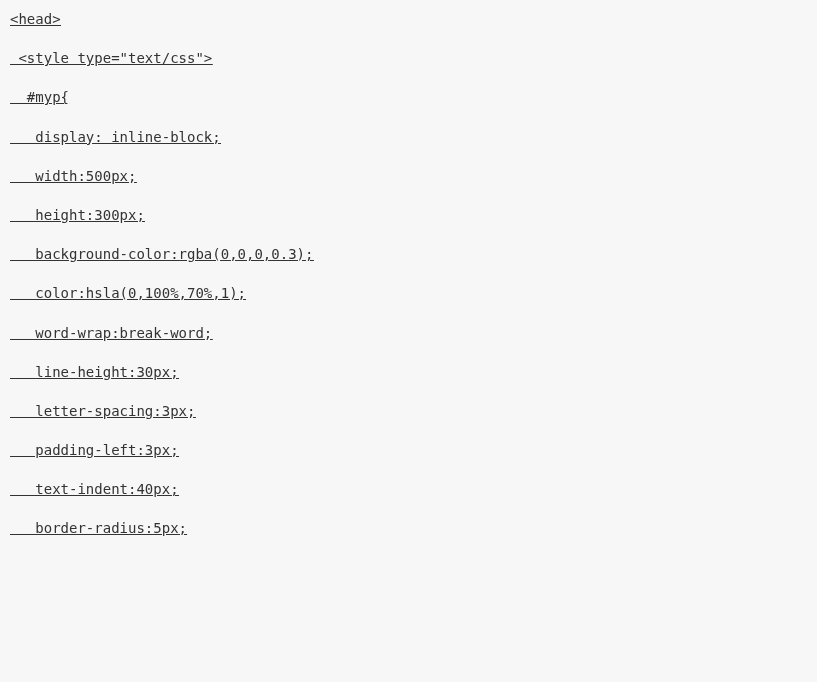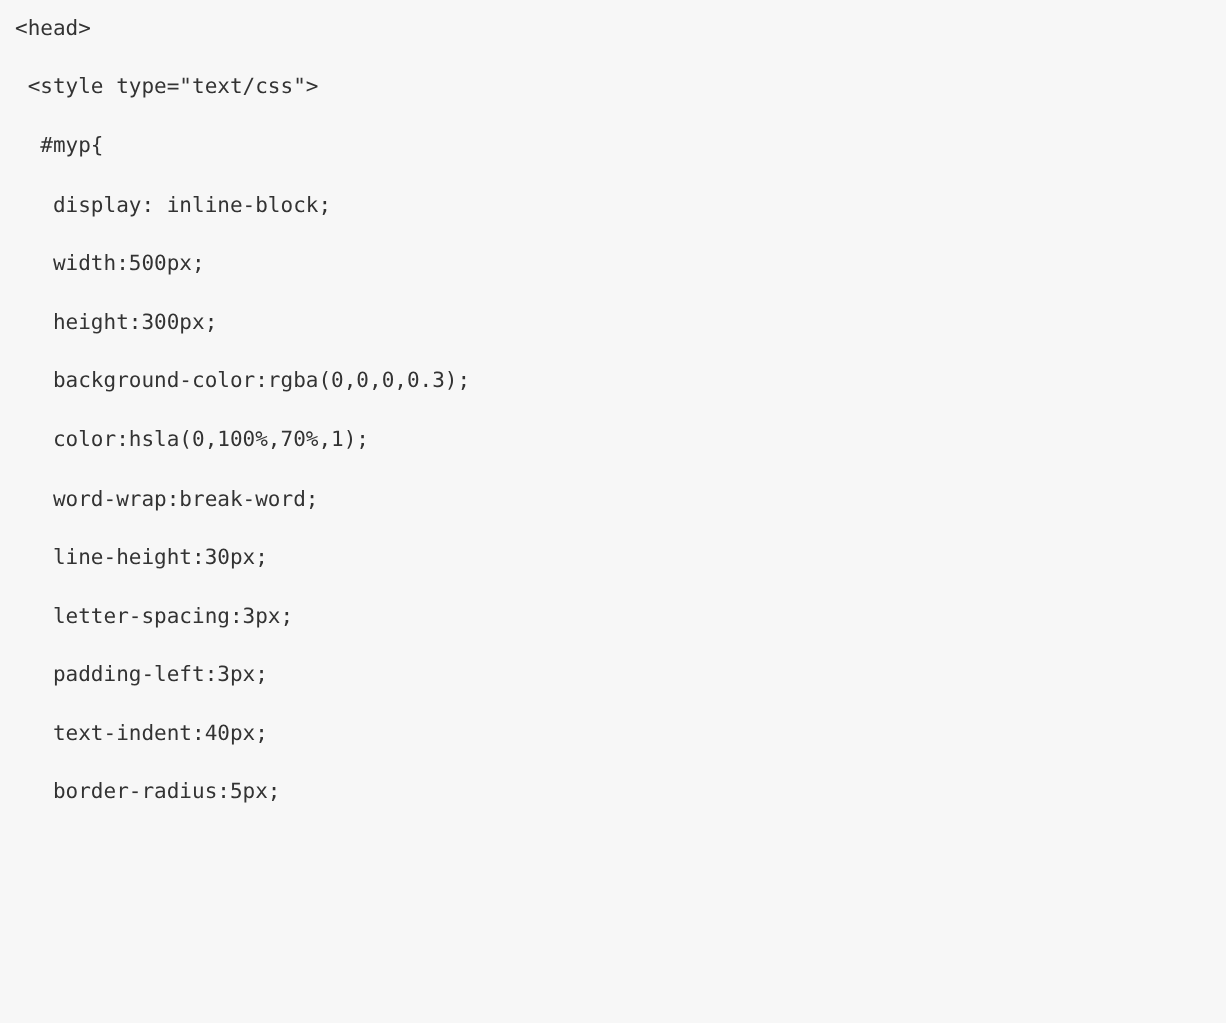--- a/index.html
+++ b/index.html
@@ -1,18 +1,19 @@
 <!DOCTYPE html>
 <html><head>
   <meta charset="utf-8">
   <style>
     * {
       margin: 0;
       padding: 0;
       box-sizing: border-box;
+      text-decoration: underline;
     }
     body {
       background-color: #f7f7f7;
       font-family: 'SimSun', 'NSimSun', serif;
       font-size: 14px;
       color: #333;
       padding: 10px;
       line-height: 1.4;
     }
     pre {

